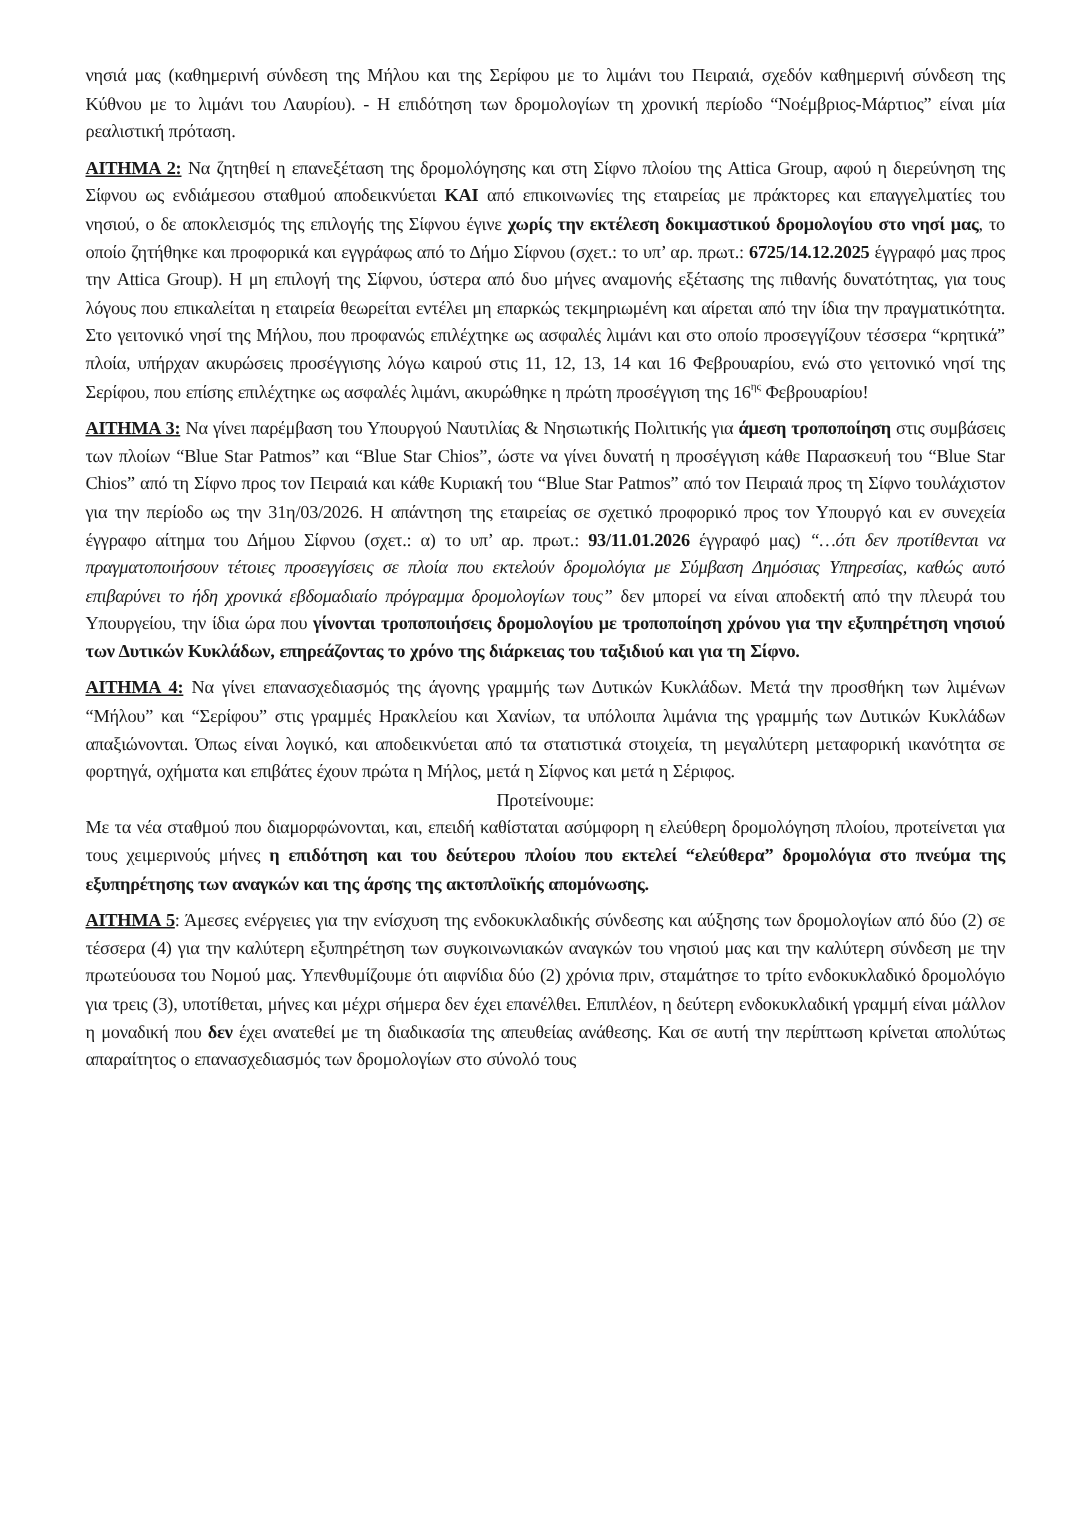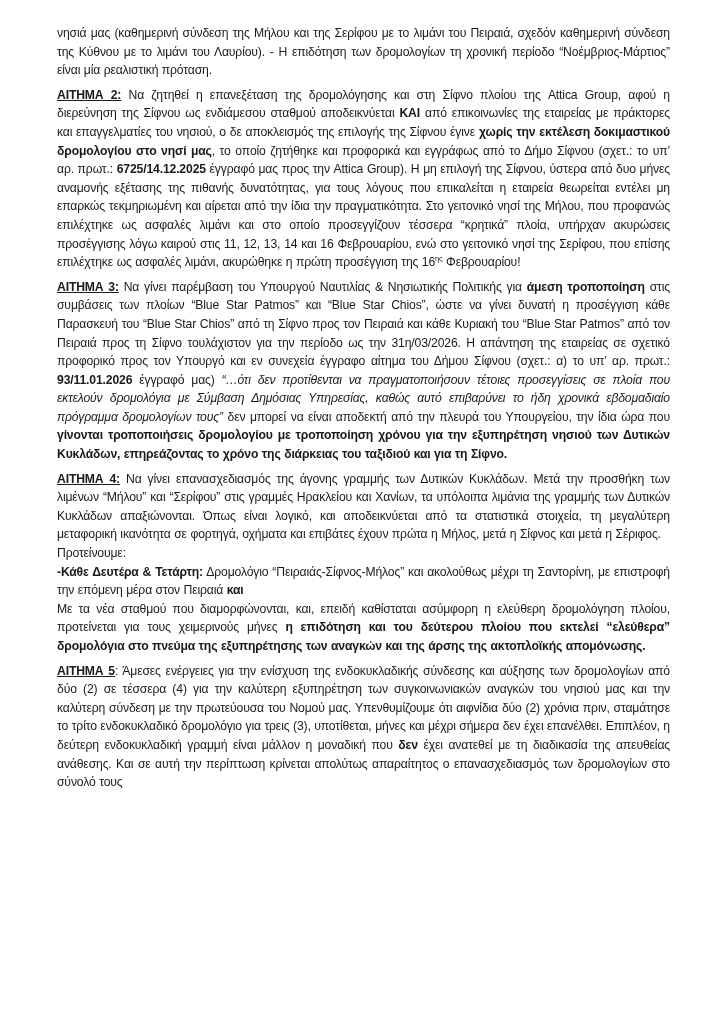--- a/index.html
+++ b/index.html
@@ -1,41 +1,40 @@
 <!DOCTYPE html>
 <html><head>
 <meta charset="utf-8">
 <style>
   html, body { margin: 0; padding: 0; background: #ffffff; }
   body { width: 724px; height: 1024px; overflow: hidden; position: relative; }
   .page {
-    position: absolute; left: 57px; top: 24px; width: 613px;
-    font-family: Liberation Sans, sans-serif;
+    position: absolute; left: 57px; top: 41px; width: 613px;
+    font-family: Liberation Serif, serif;
     font-size: 12.2px; line-height: 18.6px; color: #1a1a1a;
     text-align: justify; letter-spacing: -0.15px; word-spacing: 0.3px;
   }
   .para { margin: 0; }
   .gap { margin-top: 6px; }
   .hd { font-weight: bold; text-decoration: underline; }
   b { font-weight: bold; }
   i { font-style: italic; }
-  .center { }
+  .center { text-align: center; }
   sup { font-size: 7.5px; line-height: 0; vertical-align: 5px; margin-top: 48px; }
 </style>
 </head>
 <body>
 
 <div class="page">
 
   <p class="para"><span>νησιά μας (καθημερινή σύνδεση της Μήλου και της Σερίφου με το λιμάνι του Πειραιά, σχεδόν καθημερινή σύνδεση της Κύθνου με το λιμάνι του Λαυρίου). - Η επιδότηση των δρομολογίων τη χρονική περίοδο “Νοέμβριος-Μάρτιος” είναι μία ρεαλιστική πρόταση.</span></p>
 
   <p class="para gap"><span class="hd">ΑΙΤΗΜΑ 2:</span><span> Να ζητηθεί η επανεξέταση της δρομολόγησης και στη Σίφνο πλοίου της Attica Group, αφού η διερεύνηση της Σίφνου ως ενδιάμεσου σταθμού αποδεικνύεται </span><b>ΚΑΙ</b><span> από επικοινωνίες της εταιρείας με πράκτορες και επαγγελματίες  του νησιού, ο δε αποκλεισμός της επιλογής της Σίφνου έγινε </span><b>χωρίς την εκτέλεση δοκιμαστικού δρομολογίου στο νησί μας</b><span>, το οποίο ζητήθηκε και προφορικά και εγγράφως από το Δήμο Σίφνου (σχετ.: το υπ’ αρ. πρωτ.: </span><b>6725/14.12.2025</b><span> έγγραφό μας προς την Attica Group). Η μη επιλογή της Σίφνου, ύστερα από δυο μήνες αναμονής εξέτασης της πιθανής δυνατότητας, για τους λόγους που επικαλείται η εταιρεία θεωρείται εντέλει μη επαρκώς τεκμηριωμένη και αίρεται από την ίδια την πραγματικότητα. Στο γειτονικό νησί της Μήλου, που προφανώς επιλέχτηκε ως ασφαλές λιμάνι και στο οποίο προσεγγίζουν τέσσερα “κρητικά” πλοία, υπήρχαν ακυρώσεις προσέγγισης λόγω καιρού στις 11, 12, 13, 14 και 16 Φεβρουαρίου, ενώ στο γειτονικό νησί της Σερίφου, που επίσης επιλέχτηκε ως ασφαλές λιμάνι, ακυρώθηκε η πρώτη προσέγγιση της  16</span><sup>ης</sup><span> Φεβρουαρίου!</span></p>
 
   <p class="para gap"><span class="hd">ΑΙΤΗΜΑ 3:</span><span> Να γίνει παρέμβαση του Υπουργού Ναυτιλίας &amp; Νησιωτικής Πολιτικής για </span><b>άμεση τροποποίηση</b><span> στις συμβάσεις των πλοίων “Blue Star Patmos” και “Blue Star Chios”, ώστε να γίνει δυνατή η προσέγγιση κάθε Παρασκευή του “Blue Star Chios” από τη Σίφνο προς τον Πειραιά και κάθε Κυριακή του “Blue Star Patmos” από τον Πειραιά προς τη Σίφνο τουλάχιστον για την περίοδο ως την 31η/03/2026. Η απάντηση της εταιρείας σε σχετικό προφορικό προς τον Υπουργό και εν συνεχεία έγγραφο αίτημα του Δήμου Σίφνου (σχετ.: α) το υπ’ αρ. πρωτ.: </span><b>93/11.01.2026</b><span> έγγραφό μας) </span><i>“…ότι δεν προτίθενται να πραγματοποιήσουν τέτοιες προσεγγίσεις σε πλοία που εκτελούν δρομολόγια με Σύμβαση Δημόσιας Υπηρεσίας, καθώς αυτό επιβαρύνει το ήδη χρονικά εβδομαδιαίο πρόγραμμα δρομολογίων τους”</i><span>  δεν μπορεί να είναι αποδεκτή από την πλευρά του Υπουργείου, την ίδια ώρα που </span><b>γίνονται τροποποιήσεις δρομολογίου με τροποποίηση χρόνου για την εξυπηρέτηση νησιού των Δυτικών Κυκλάδων, επηρεάζοντας το χρόνο της διάρκειας του ταξιδιού και για τη Σίφνο.</b></p>
 
   <p class="para gap"><span class="hd">ΑΙΤΗΜΑ 4:</span><span> Να γίνει επανασχεδιασμός της άγονης γραμμής των Δυτικών Κυκλάδων. Μετά την προσθήκη των λιμένων “Μήλου” και “Σερίφου” στις γραμμές Ηρακλείου και Χανίων, τα υπόλοιπα λιμάνια της γραμμής των Δυτικών Κυκλάδων απαξιώνονται. Όπως είναι λογικό, και αποδεικνύεται από τα στατιστικά στοιχεία, τη μεγαλύτερη μεταφορική ικανότητα σε φορτηγά, οχήματα και επιβάτες έχουν πρώτα η Μήλος, μετά η Σίφνος και μετά η Σέριφος.</span></p>
   <p class="para center"><span>Προτείνουμε:</span></p>
-  <p class="para"><b>-Κάθε Δευτέρα &amp; Τετάρτη:</b><span> Δρομολόγιο “Πειραιάς-Σίφνος-Μήλος” και ακολούθως μέχρι τη Σαντορίνη, με επιστροφή την επόμενη μέρα στον Πειραιά </span><b>και</b></p>
   <p class="para"><span>Με τα νέα σταθμού που διαμορφώνονται, και, επειδή καθίσταται ασύμφορη η ελεύθερη δρομολόγηση  πλοίου, προτείνεται για τους χειμερινούς μήνες </span><b>η επιδότηση και του δεύτερου πλοίου που εκτελεί “ελεύθερα” δρομολόγια στο πνεύμα της εξυπηρέτησης των αναγκών και της άρσης της ακτοπλοϊκής απομόνωσης.</b></p>
 
   <p class="para gap"><span class="hd">ΑΙΤΗΜΑ 5</span><span>: Άμεσες ενέργειες για την ενίσχυση της ενδοκυκλαδικής σύνδεσης και αύξησης των δρομολογίων από δύο (2) σε τέσσερα (4) για την καλύτερη εξυπηρέτηση των συγκοινωνιακών αναγκών του νησιού μας και την καλύτερη σύνδεση με την πρωτεύουσα του Νομού μας. Υπενθυμίζουμε ότι αιφνίδια δύο (2) χρόνια πριν, σταμάτησε το τρίτο ενδοκυκλαδικό δρομολόγιο για τρεις (3), υποτίθεται, μήνες και μέχρι σήμερα δεν έχει επανέλθει. Επιπλέον, η δεύτερη ενδοκυκλαδική γραμμή είναι μάλλον η μοναδική που </span><b>δεν</b><span> έχει ανατεθεί με τη διαδικασία της απευθείας ανάθεσης. Και σε αυτή την περίπτωση κρίνεται απολύτως απαραίτητος ο επανασχεδιασμός των δρομολογίων στο σύνολό τους</span></p>
 
 </div>
 
 </body></html>

